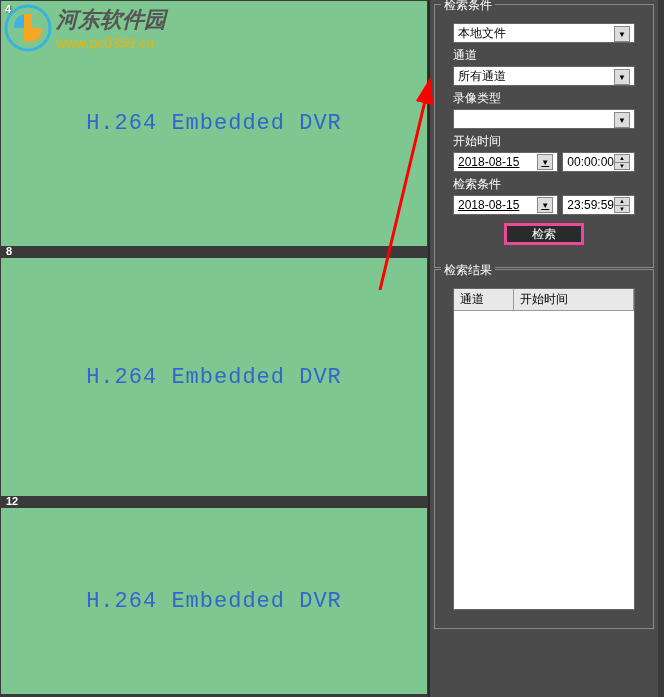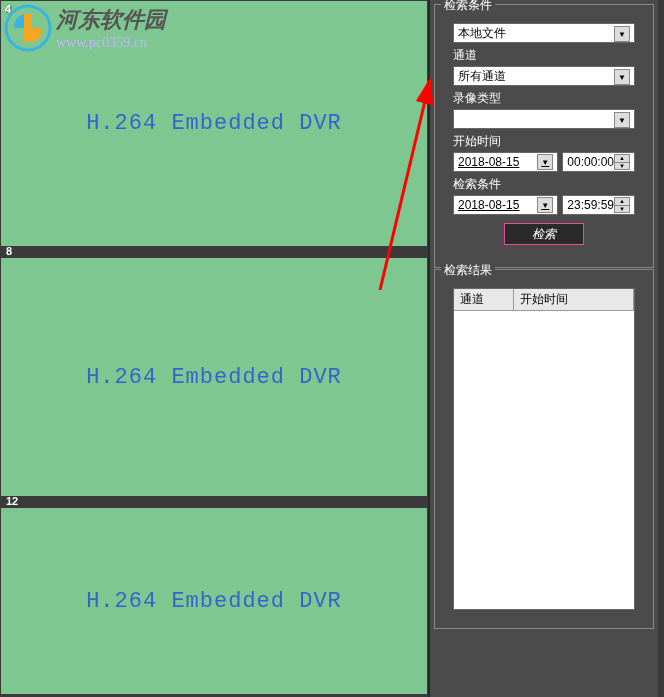--- a/index.html
+++ b/index.html
@@ -148,24 +148,23 @@
       border-bottom: 1px solid #888;
     }
     .spinner-btn:last-child { border-bottom: none; }
     .search-btn {
       display: block;
       margin: 8px auto 4px;
       width: 80px;
       height: 22px;
       background: #2a2a2a;
       color: #fff;
-      border: 1px solid #ec4899;
+      border: 3px solid #ec4899;
       font-size: 12px;
       cursor: pointer;
-      font-style: italic;
     }
     .result-box {
       height: 360px;
     }
     .result-table {
       width: 100%;
       background: #fff;
       height: 100%;
       border: 1px solid #666;
     }
@@ -201,22 +200,21 @@
       flex-direction: column;
     }
     .watermark-brand {
       font-size: 22px;
       font-weight: bold;
       color: #555;
       font-style: italic;
     }
     .watermark-url {
       font-size: 14px;
-      color: #c4b5fd;
-      font-family: Liberation Serif, serif;
+      color: #eab308;
     }
     .red-arrow {
       position: absolute;
       z-index: 50;
       pointer-events: none;
     }
   </style>
 </head>
 <body>
 

